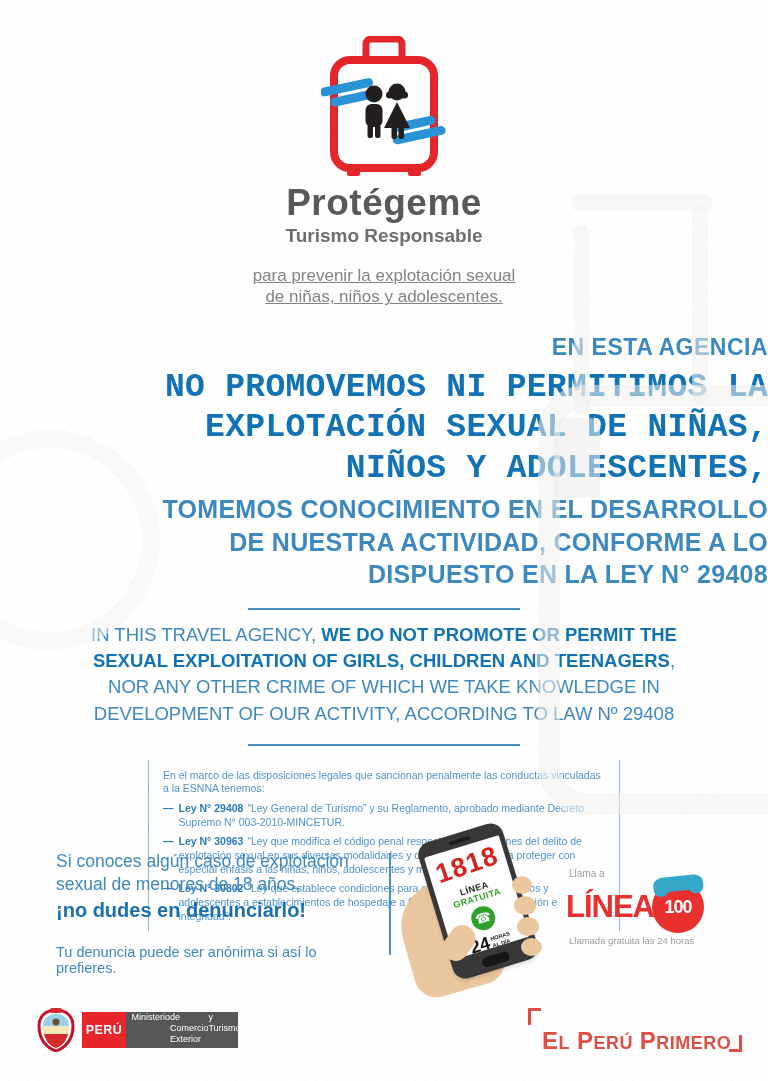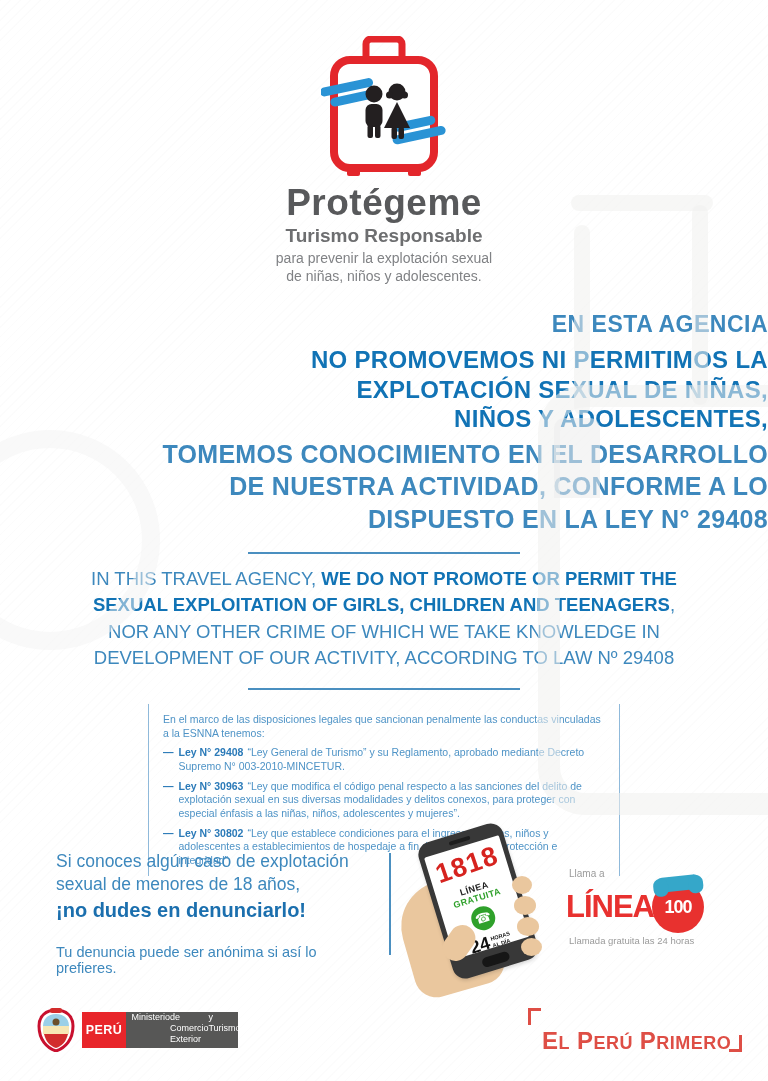--- a/index.html
+++ b/index.html
@@ -17,26 +17,26 @@
   .wm-bar2 { right:60px; top:205px; width:16px; height:200px; background:#f0f0ef; border-radius:8px; }
   .wm-handle { right:55px; top:195px; width:142px; height:16px; background:#f0f0ef; border-radius:8px; }
   .wm-knob { right:168px; top:418px; width:46px; height:80px; background:#ededec; border-radius:10px 10px 0 0; }
   .wm-blob { left:-60px; top:430px; width:220px; height:220px; border:18px solid #f4f4f3; border-radius:50%; opacity:0.5; }
 
   
   .logo-wrap { position:relative; padding-top:36px; text-align:center; }
   .logo-mark { display:block; margin:0 auto; }
   .brand { font-size:37px; font-weight:bold; color:#58595b; letter-spacing:0.5px; margin-top:4px; }
   .brand-sub { font-size:19px; font-weight:bold; color:#6d6e70; margin-top:1px; }
-  .brand-tagline { font-size:14px; color:#808285; line-height:1.25; margin-top:3px; }
+  .brand-tagline { font-size:17px; color:#808285; line-height:1.25; margin-top:18px;text-decoration:underline; }
 
   
   .headline { text-align:right; margin-top:26px; }
   .hl-intro { font-size:23px; font-weight:bold; color:var(--medium_blue); letter-spacing:0.5px; }
-  .hl-bold { font-size:24px; font-weight:800; color:var(--dark_blue); line-height:1.23; letter-spacing:0.3px; margin-top:7px; }
+  .hl-bold { font-size:33px; font-weight:800; color:var(--dark_blue); line-height:1.23; letter-spacing:0.3px; margin-top:7px;font-family:Liberation Mono, monospace; }
   .hl-light { font-size:25px; font-weight:bold; color:var(--medium_blue); line-height:1.3; letter-spacing:0.3px; margin-top:4px; }
 
   .divider { width:272px; height:2px; background:#4a8fc0; margin:17px auto 0 auto; }
 
   
   .english { width:616px; margin:12px auto 0 auto; text-align:center; font-size:18.5px; line-height:1.42; color:var(--medium_blue); font-weight:500; }
   .english b { color:var(--dark_blue); font-weight:800; }
 
   
   .laws { width:472px; margin:14px auto 0 auto; border-left:1px solid #8fb9da; border-right:1px solid #8fb9da; padding:9px 14px 8px 14px; text-align:left; }

